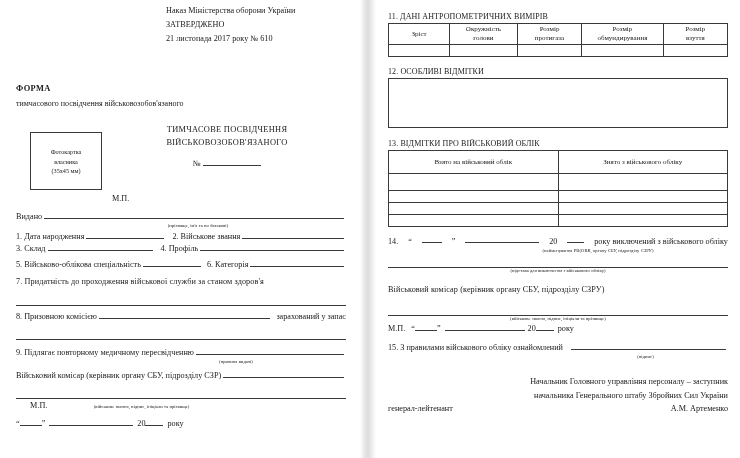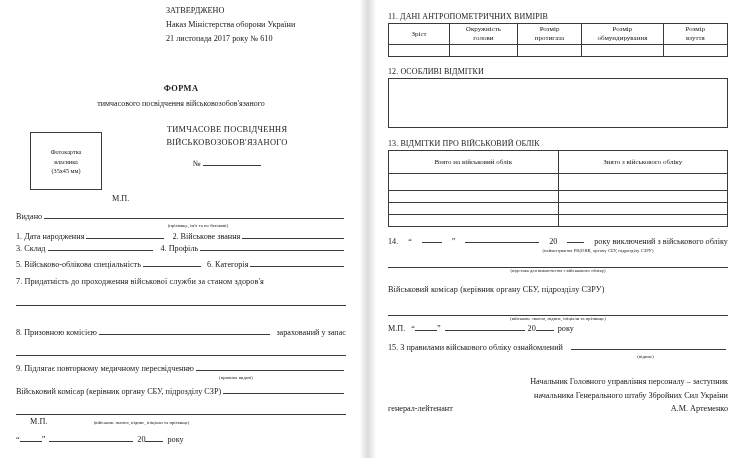--- a/index.html
+++ b/index.html
@@ -20,21 +20,21 @@
     background: linear-gradient(to right,#ffffff 0%,#e9e9e9 25%,#dcdcdc 50%,#ededed 75%,#ffffff 100%);
   }
   .page-left { position: absolute; left: 0; top: 0; width: 360px; height: 458px; background:#fff; }
   .page-right { position: absolute; left: 376px; top: 0; width: 364px; height: 458px; background:#fff; }
 
   .pad-l { padding: 4px 14px 0 16px; }
   .pad-r { padding: 12px 12px 0 12px; }
 
   
   .t { font-size: 8.2px; line-height: 1.52; letter-spacing: .1px; }
-  .center { text-align: center; }
+  .center { }
   .bold { font-weight: bold; }
   .cap { font-size: 4.6px; text-align: center; line-height: 1.2; letter-spacing: .05px; }
   .capl { font-size: 4.6px; line-height: 1.2; letter-spacing: .05px; }
   .nowrap { white-space: nowrap; }
 
   .hdr { font-size: 8.2px; line-height: 1.72; }
   .hdr-block { margin-left: 150px; }
 
   .form-title { margin-top: 38px; font-size: 8.4px; letter-spacing: .4px; }
   .form-sub { margin-top: 6px; font-size: 8px; }
@@ -80,22 +80,22 @@
 </style>
 </head>
 <body>
 
 <div class="spread">
 
   <div class="page-left">
     <div class="pad-l">
 
       <div class="hdr-block">
+        <div class="hdr">Наказ Міністерства оборони України</div>
         <div class="hdr">ЗАТВЕРДЖЕНО</div>
-        <div class="hdr">Наказ Міністерства оборони України</div>
         <div class="hdr">21 листопада 2017 року  № 610</div>
       </div>
 
       <div class="form-title center bold">ФОРМА</div>
       <div class="form-sub center">тимчасового посвідчення військовозобов'язаного</div>
 
       <div class="title-row">
         <div class="photo-box">
           <div>Фотокартка</div>
           <div>власника</div>
@@ -139,21 +139,21 @@
           <span>5. Військово-облікова спеціальність</span>
           <span class="fline fix" style="width:58px"></span>
           <span style="margin-left:4px">6. Категорія</span>
           <span class="fline"></span>
         </div>
 
         <div class="t" style="margin-top:6px">7. Придатність до проходження військової служби за станом здоров'я</div>
         <div class="gap6"></div>
         <div class="fullline"></div>
 
-        <div class="frow" style="margin-top:21px">
+        <div class="frow" style="margin-top:5px">
           <span>8. Призовною комісією</span>
           <span class="fline"></span>
           <span style="margin-left:4px">зарахований у запас</span>
         </div>
         <div class="gap6"></div>
         <div class="fullline"></div>
 
         <div class="frow" style="margin-top:7px">
           <span>9. Підлягає повторному медичному пересвідченню</span>
           <span class="fline"></span>

